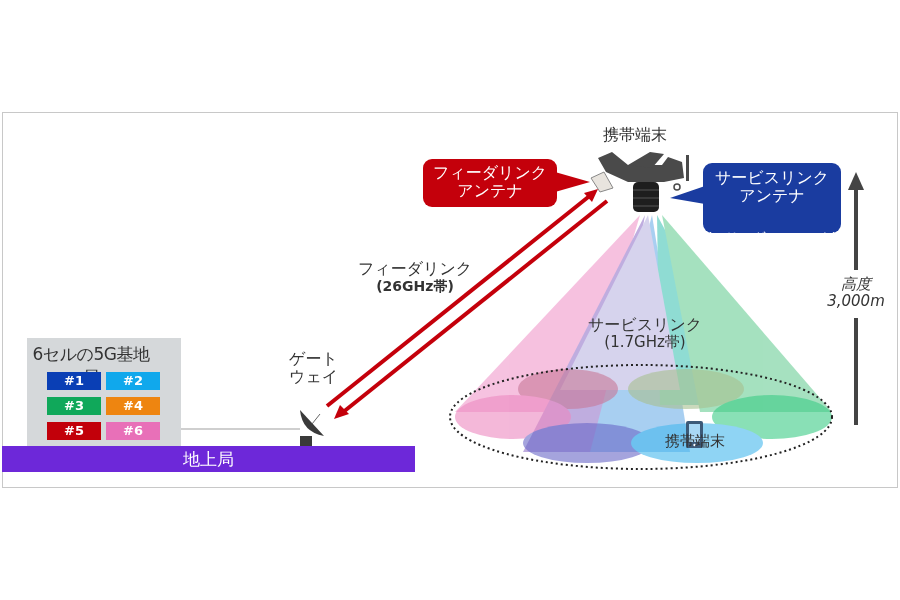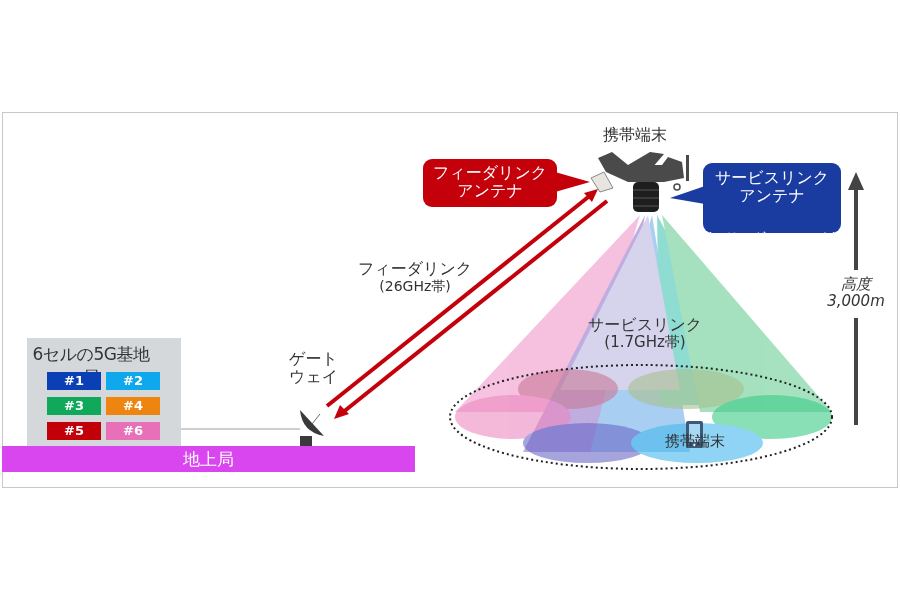--- a/index.html
+++ b/index.html
@@ -10,21 +10,21 @@
   svg.scene { position:absolute; left:0; top:0; width:900px; height:600px; }
   .txt { position:absolute; white-space:nowrap; line-height:1.15; }
   .center { text-align:center; }
   .base-box { position:absolute; left:27px; top:338px; width:154px; height:108px;
               background:#d5d8da; }
   .base-title { position:absolute; left:0; width:128px; top:5px; text-align:center;
                 font-size:17px; color:#333; letter-spacing:-0.5px; }
   .cell { position:absolute; width:54px; height:18px; color:#fff; font-weight:bold;
           font-size:13px; text-align:center; line-height:18px; }
   .ground { position:absolute; left:2px; top:446px; width:413px; height:26px;
-            background:#d946ef; color:#fff; font-size:17px; text-align:center;
+            background:#6d28d9; color:#fff; font-size:17px; text-align:center;
             line-height:26px; }
   .bubble { position:absolute; color:#fff; text-align:center; border-radius:9px;
             font-size:16px; line-height:18px; }
   .b-red { left:423px; top:159px; width:134px; height:48px; background:#c4000b; padding-top:5px; box-sizing:border-box; }
   .b-blue { left:703px; top:163px; width:138px; height:70px; background:#1a3ca0; padding-top:6px; box-sizing:border-box; }
   .b-blue .sub { font-size:13px;margin-top:24px; }
 </style>
 </head>
 <body>
 
@@ -109,21 +109,21 @@
 
 <div class="ground">地上局</div>
 
 <div class="txt" style="left:289px;top:350px;font-size:16px;">
   <div>ゲート</div>
   <div>ウェイ</div>
 </div>
 
 <div class="txt center" style="left:350px;top:260px;width:130px;font-size:16px;">
   <div>フィーダリンク</div>
-  <div style="font-size:14px;">(26GHz帯)</div>
+  <div style="font-size:14px;font-weight:bold;">(26GHz帯)</div>
 </div>
 
 <div class="txt center" style="left:580px;top:126px;width:110px;font-size:16px;">携帯端末</div>
 
 <div class="bubble b-red">
   <div>フィーダリンク</div>
   <div>アンテナ</div>
 </div>
 
 <div class="bubble b-blue">

